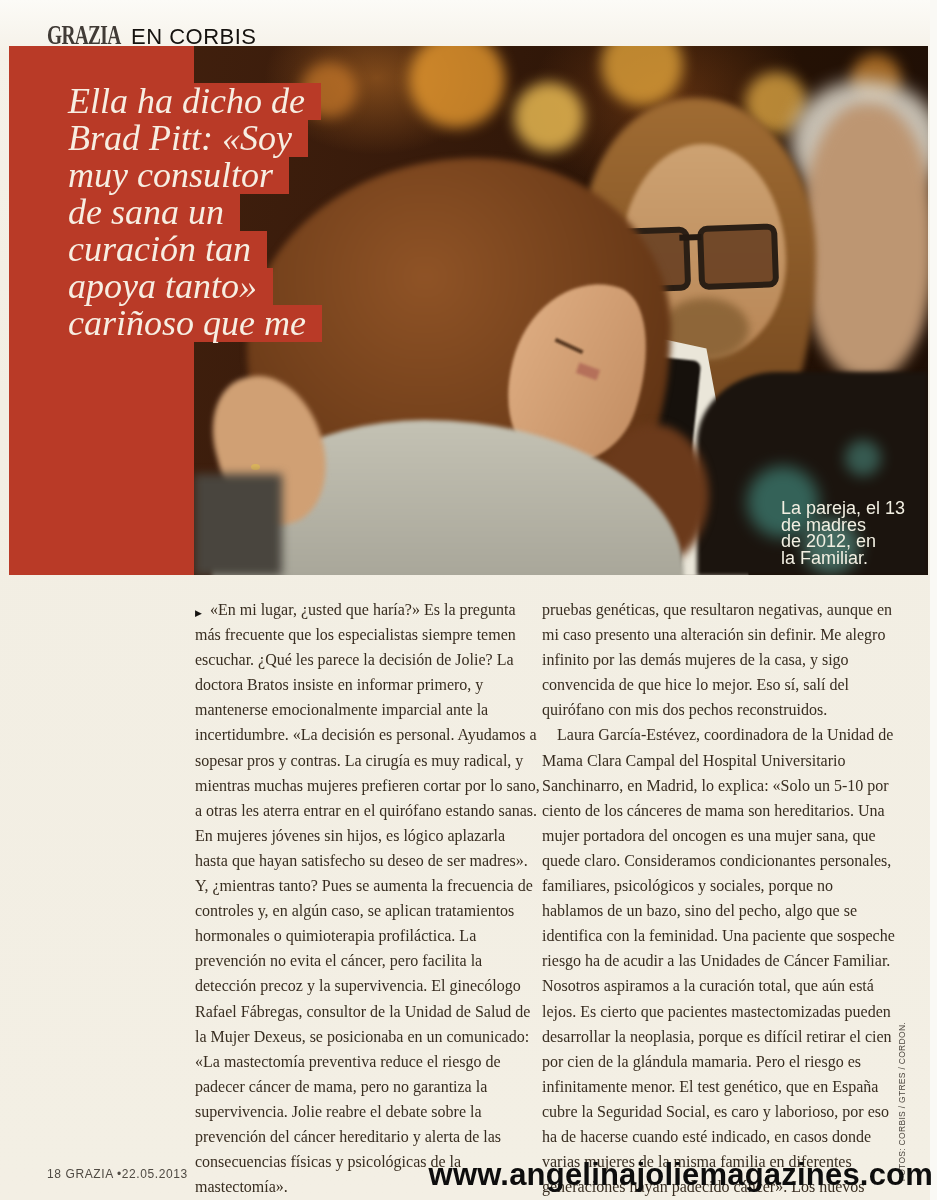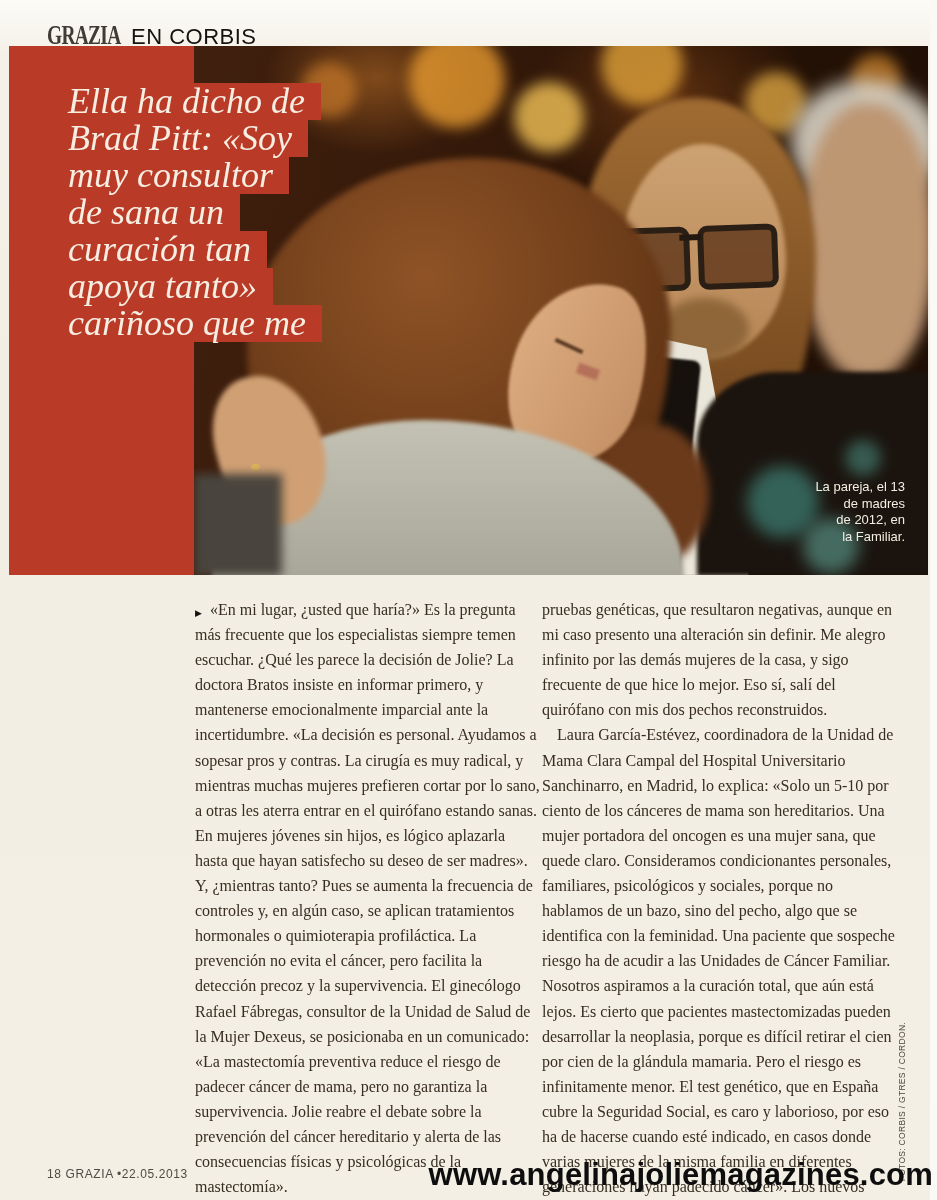--- a/index.html
+++ b/index.html
@@ -65,22 +65,22 @@
     transform:rotate(-15deg);border-radius:45% 55% 50% 50%;}
   .ring{left:242px;top:418px;width:9px;height:6px;background:#dcb55c;border-radius:50%;filter:blur(.5px);}
   .corner-dark{left:185px;top:428px;width:88px;height:102px;background:#49453e;filter:blur(5px);}
 
   .red-panel{position:absolute;left:0;top:0;width:185px;height:529px;background:#b93a27;}
   .quote{position:absolute;left:8px;top:37px;padding-left:8px;}
   .quote-line{display:table;background:#b93a27;color:#f7eee2;
     font-family:"Liberation Serif",serif;font-style:italic;
     font-size:36px;line-height:37px;white-space:nowrap;
     padding:0 16px 0 43px;}
-  .caption{position:absolute;right:23px;top:433px;text-align:right;
-    font-family:"Liberation Sans",sans-serif;font-size:13px;line-height:16.5px;
+  .caption{position:absolute;right:23px;top:454px;text-align:left;
+    font-family:"Liberation Sans",sans-serif;font-size:18px;line-height:16.5px;
     color:#f2efe2;}
 
   
   .article{position:absolute;left:195px;top:597px;width:701px;
     color:#382d20;font-size:16px;line-height:25.1px;text-align:left;}
   .col{position:absolute;top:0;}
   .col-left{left:0;width:345px;}
   .col-right{left:347px;width:354px;}
   .article p{margin:0;position:relative;}
   .article p.indent{text-indent:15px;}
@@ -173,21 +173,21 @@
         <div class="quote-line">cariñoso que me</div>
       </div>
   </div>
 
   <div class="article">
     <div class="col col-left">
         <p class="indent"><span class="marker">▶</span><span>«En mi lugar, ¿usted que haría?» Es la pregunta más frecuente que los especialistas siempre temen escuchar. ¿Qué les parece la decisión de Jolie? La doctora Bratos insiste en informar primero, y mantenerse emocionalmente imparcial ante la incertidumbre. «La decisión es personal. Ayudamos a sopesar pros y contras. La cirugía es muy radical, y mientras muchas mujeres prefieren cortar por lo sano, a otras les aterra entrar en el quirófano estando sanas. En mujeres jóvenes sin hijos, es lógico aplazarla hasta que hayan satisfecho su deseo de ser madres». Y, ¿mientras tanto? Pues se aumenta la frecuencia de controles y, en algún caso, se aplican tratamientos hormonales o quimioterapia profiláctica. La prevención no evita el cáncer, pero facilita la detección precoz y la supervivencia. El ginecólogo Rafael Fábregas, consultor de la Unidad de Salud de la Mujer Dexeus, se posicionaba en un comunicado: «La mastectomía preventiva reduce el riesgo de padecer cáncer de mama, pero no garantiza la supervivencia. Jolie reabre el debate sobre la prevención del cáncer hereditario y alerta de las consecuencias físicas y psicológicas de la mastectomía».</span></p>
         <p class="indent"></p>
       </div>
     <div class="col col-right">
-        <p><span>pruebas genéticas, que resultaron negativas, aunque en mi caso presento una alteración sin definir. Me alegro infinito por las demás mujeres de la casa, y sigo frecuente de que hice lo mejor. Eso sí, salí del quirófano con mis dos pechos reconstruidos.</span></p>
+        <p><span>pruebas genéticas, que resultaron negativas, aunque en mi caso presento una alteración sin definir. Me alegro infinito por las demás mujeres de la casa, y sigo convencida de que hice lo mejor. Eso sí, salí del quirófano con mis dos pechos reconstruidos.</span></p>
         <p class="indent"><span>Laura García-Estévez, coordinadora de la Unidad de Mama Clara Campal del Hospital Universitario Sanchinarro, en Madrid, lo explica: «Solo un 5-10 por ciento de los cánceres de mama son hereditarios. Una mujer portadora del oncogen es una mujer sana, que quede claro. Consideramos condicionantes personales, familiares, psicológicos y sociales, porque no hablamos de un bazo, sino del pecho, algo que se identifica con la feminidad. Una paciente que sospeche riesgo ha de acudir a las Unidades de Cáncer Familiar. Nosotros aspiramos a la curación total, que aún está lejos. Es cierto que pacientes mastectomizadas pueden desarrollar la neoplasia, porque es difícil retirar el cien por cien de la glándula mamaria. Pero el riesgo es infinitamente menor. El test genético, que en España cubre la Seguridad Social, es caro y laborioso, por eso ha de hacerse cuando esté indicado, en casos donde varias mujeres de la misma familia en diferentes generaciones hayan padecido cáncer». Los nuevos pechos de Jolie ya están en el imaginario colectivo. No hay fotos recientes de la mujer de Brad Pitt, pero los medios rescatan de sus archivos su escote, sus hombros o sus suaves axilas. La diosa también habló de su novio. «Soy afortunada de tener un compañero cariñoso y que me apoya tanto. Sois una parte importante de este camino». Caballeros, ya lo han oído.</span></p>
       </div>
   </div>
 
   <div class="credit">FOTOS: CORBIS / GTRES / CORDON.</div>
   <div class="footer-left">18 GRAZIA •22.05.2013</div>
   <div class="watermark">www.angelinajoliemagazines.com</div>
 </div>
 
 </body></html>

